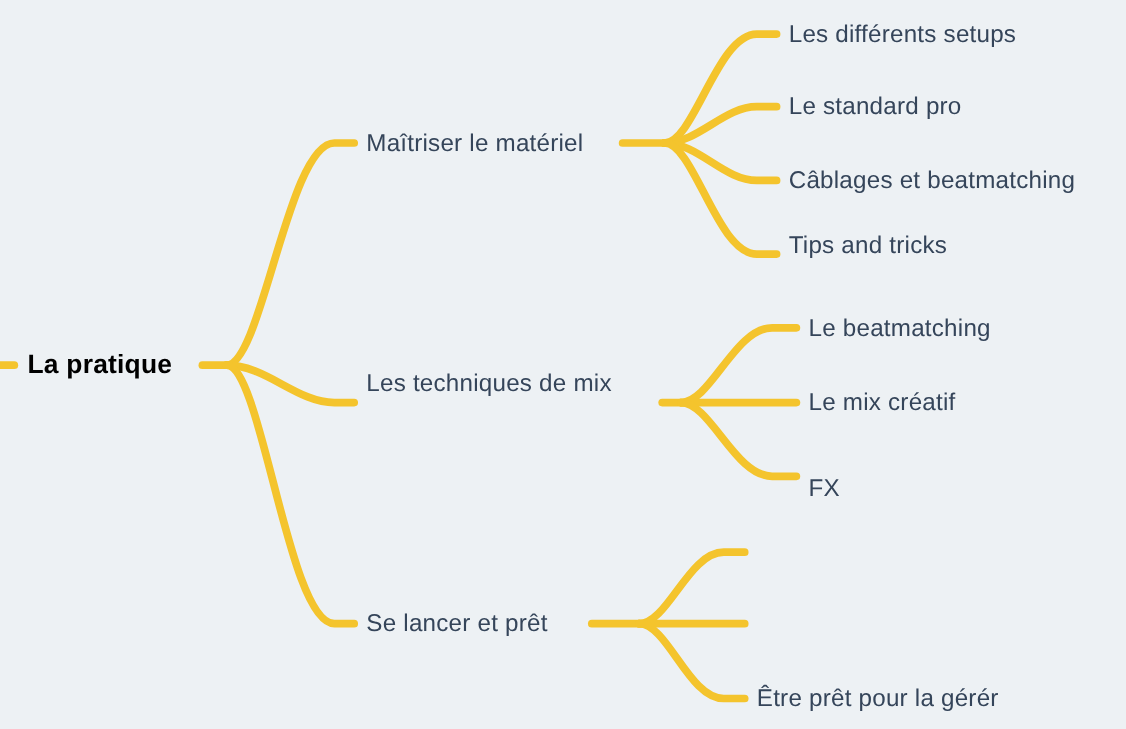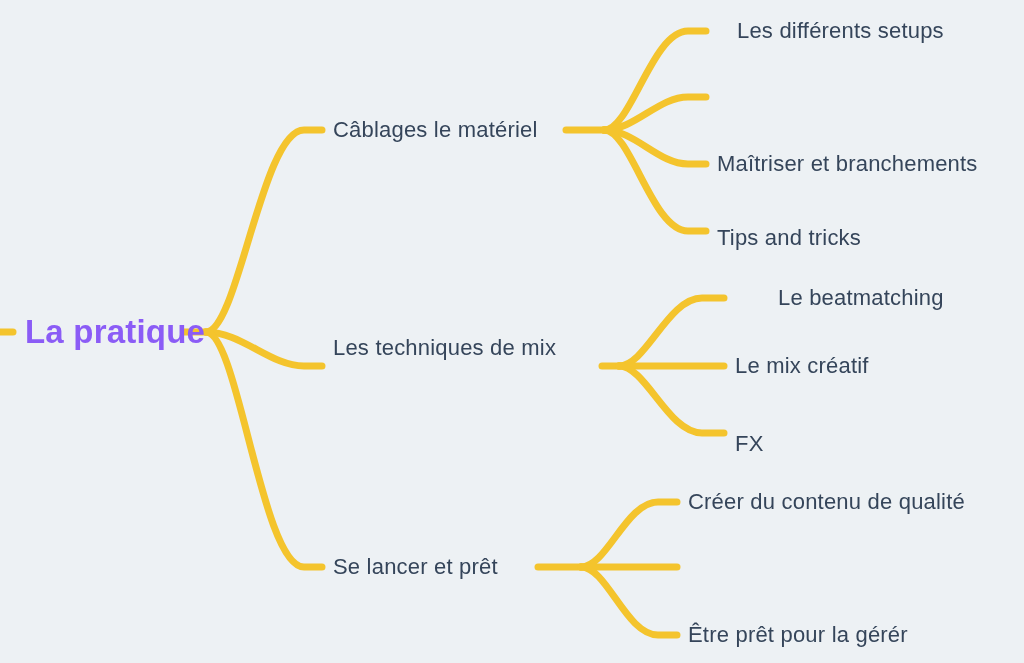--- a/index.html
+++ b/index.html
@@ -26,23 +26,23 @@
     position: absolute;
     transform: translateY(-50%);
     white-space: nowrap;
     font-size: 22px;
     font-weight: 400;
     color: #35455A;
     letter-spacing: 0.2px;
     cursor: default;
   }
   .node.root {
-    font-size: 33px;
+    font-size: 24px;
     font-weight: 700;
-    color: #8b5cf6;
+    color: #000000;
   }
 </style>
 </head>
 <body>
 
 <div class="stage">
 
   <svg viewBox="0 0 1024 663">
     <rect x="0" y="0" width="1024" height="663" fill="#EDF1F4"></rect>
 
@@ -65,28 +65,28 @@
     <path class="connector" d="M 619 366 C 646 366 668 433 702 433 H 724" stroke="#F4C42D"></path>
 
     <path class="connector" d="M 538 567 H 581" stroke="#F4C42D"></path>
     <path class="connector" d="M 581 567 C 607 567 626 502 658 502 H 677" stroke="#F4C42D"></path>
     <path class="connector" d="M 581 567 H 677" stroke="#F4C42D"></path>
     <path class="connector" d="M 581 567 C 607 567 626 635 658 635 H 677" stroke="#F4C42D"></path>
   </svg>
 
   <div class="node root" style="left:25px; top:332px;">La pratique</div>
 
-  <div class="node" style="left:333px; top:130px;">Câblages le matériel</div>
+  <div class="node" style="left:333px; top:130px;">Maîtriser le matériel</div>
   <div class="node" style="left:333px; top:348px;">Les techniques de mix</div>
   <div class="node" style="left:333px; top:567px;">Se lancer et prêt</div>
 
-  <div class="node" style="left:717px; top:31px;margin-left:20px;">Les différents setups</div>
-  <div class="node" style="left:717px; top:164px;">Maîtriser et branchements</div>
-  <div class="node" style="left:717px; top:238px;">Tips and tricks</div>
+  <div class="node" style="left:717px; top:31px;">Les différents setups</div>
+  <div class="node" style="left:717px; top:97px;">Le standard pro</div>
+  <div class="node" style="left:717px; top:164px;">Câblages et beatmatching</div>
+  <div class="node" style="left:717px; top:223px;">Tips and tricks</div>
 
-  <div class="node" style="left:778px; top:298px;">Le beatmatching</div>
+  <div class="node" style="left:735px; top:298px;">Le beatmatching</div>
   <div class="node" style="left:735px; top:366px;text-align:right;">Le mix créatif</div>
   <div class="node" style="left:735px; top:444px;">FX</div>
 
-  <div class="node" style="left:688px; top:502px;">Créer du contenu de qualité</div>
   <div class="node" style="left:688px; top:635px;">Être prêt pour la gérér</div>
 
 </div>
 
 </body></html>

